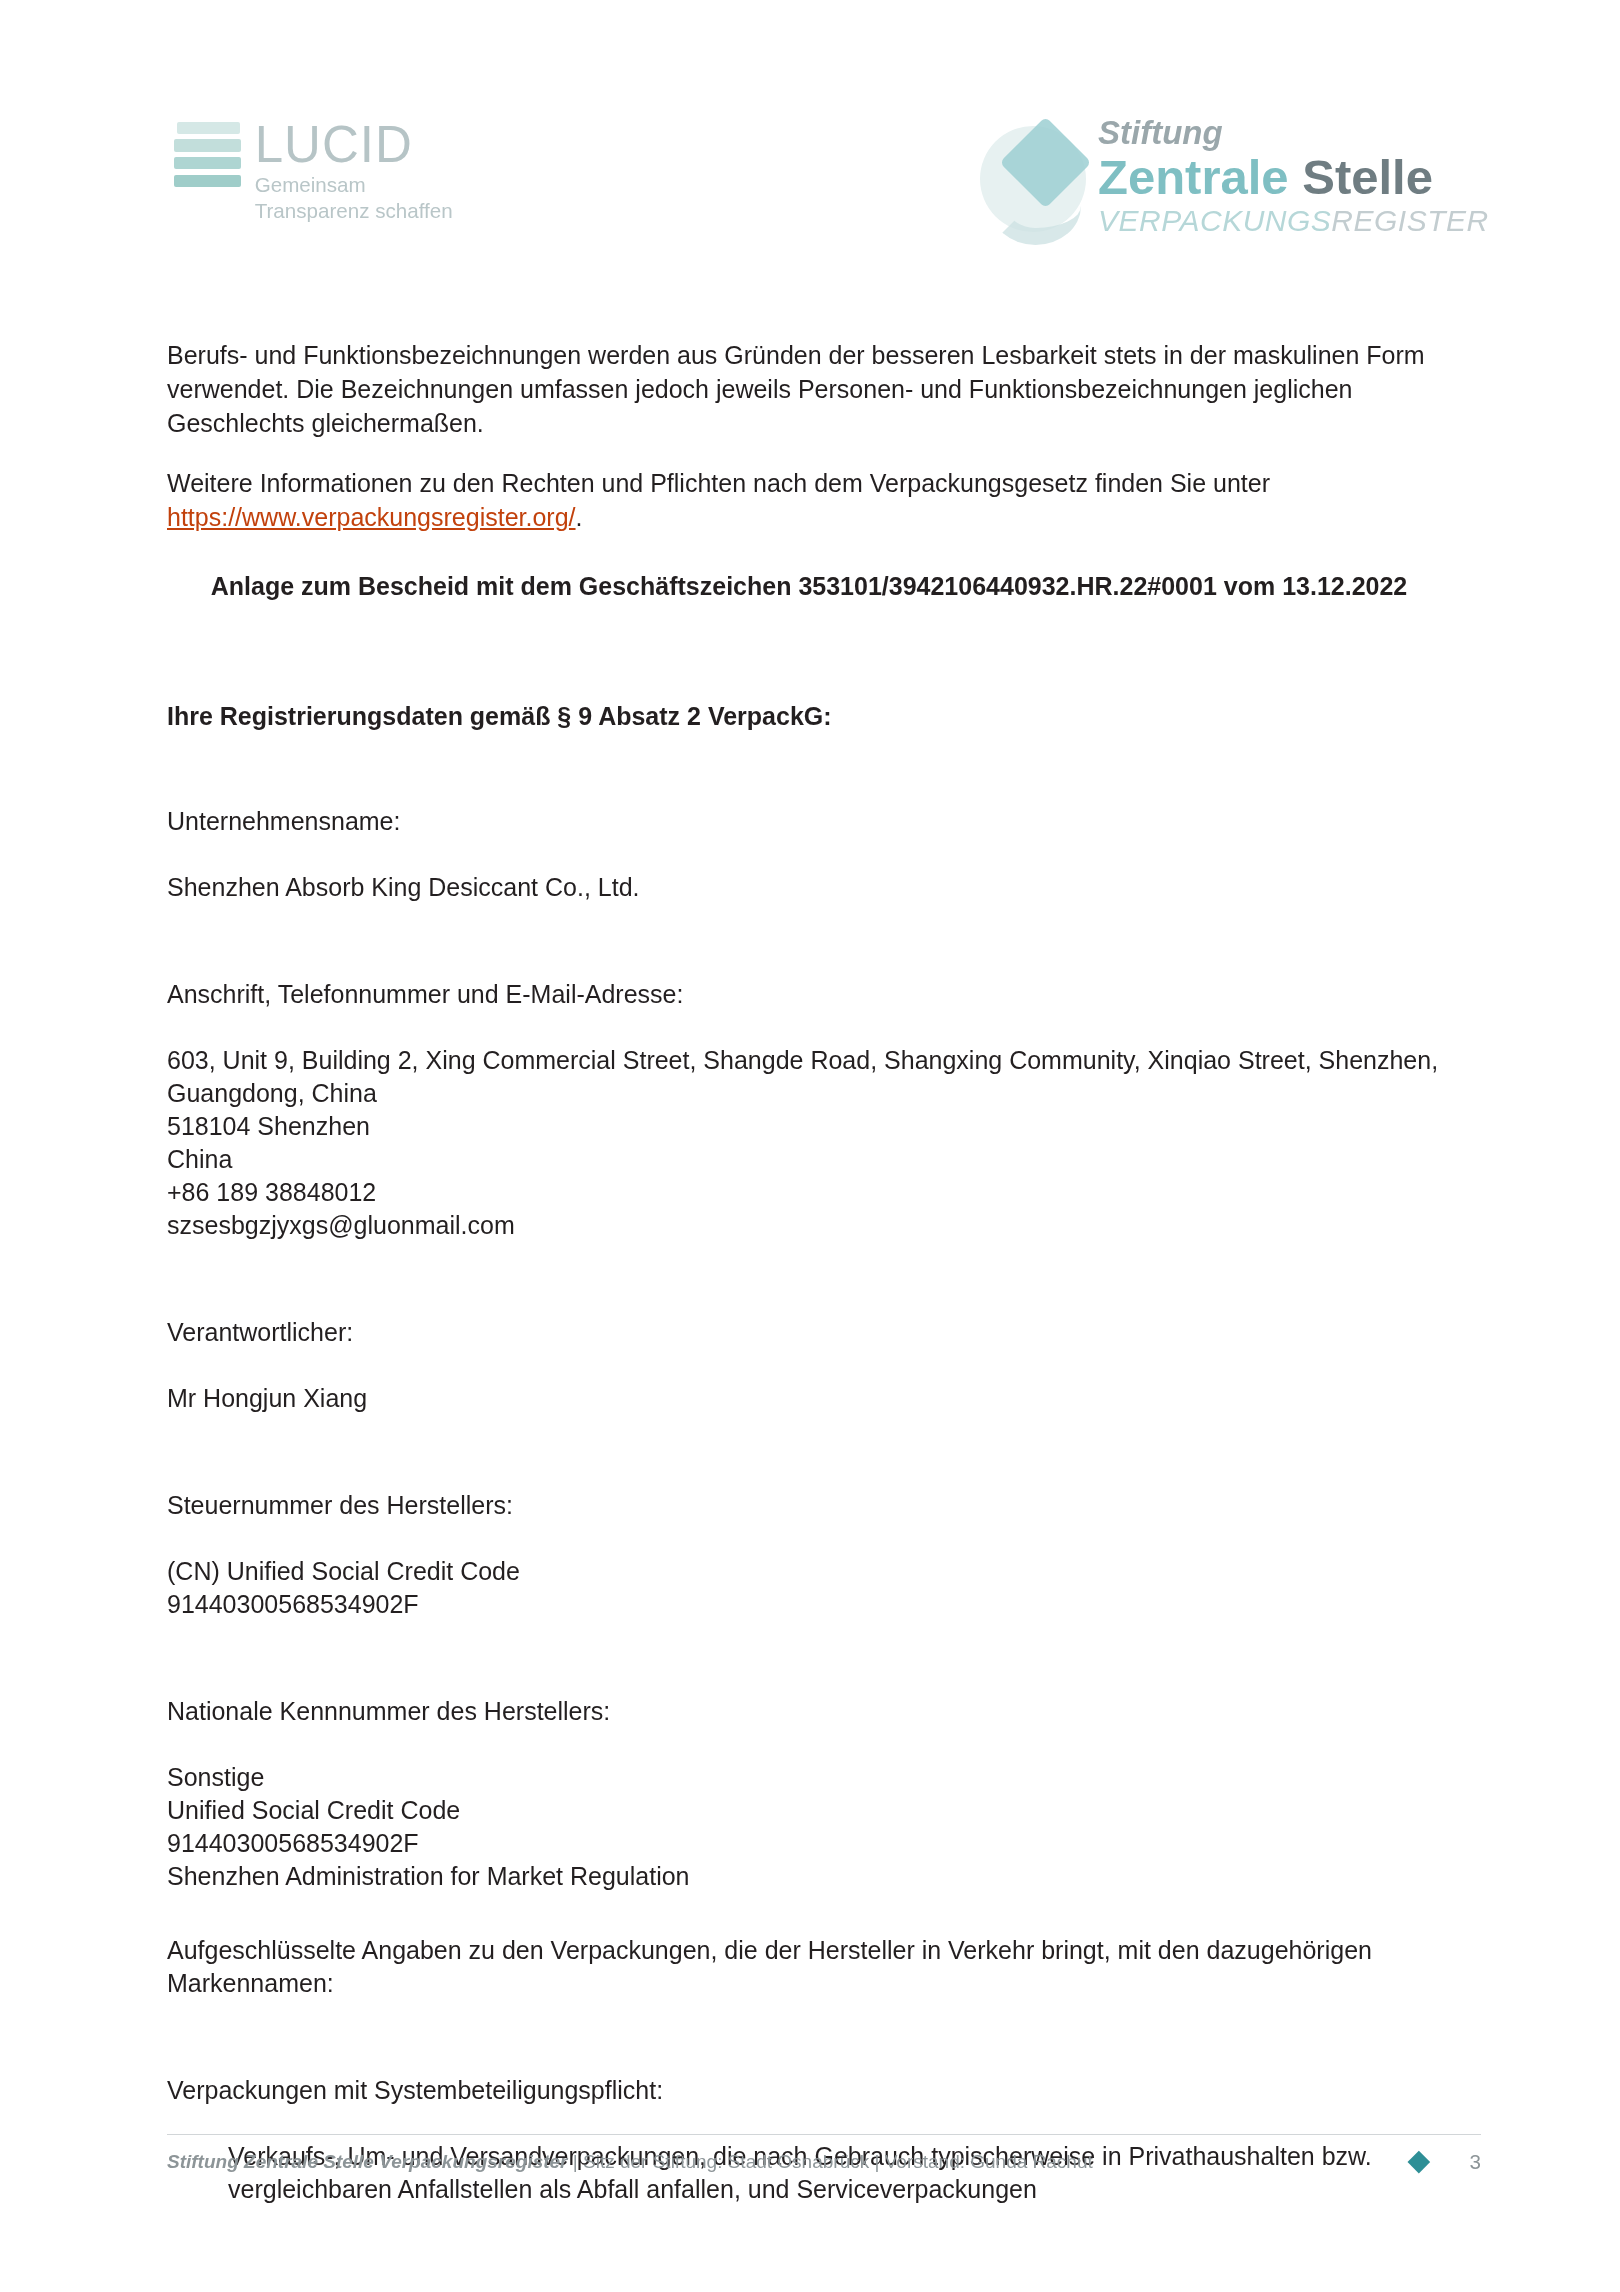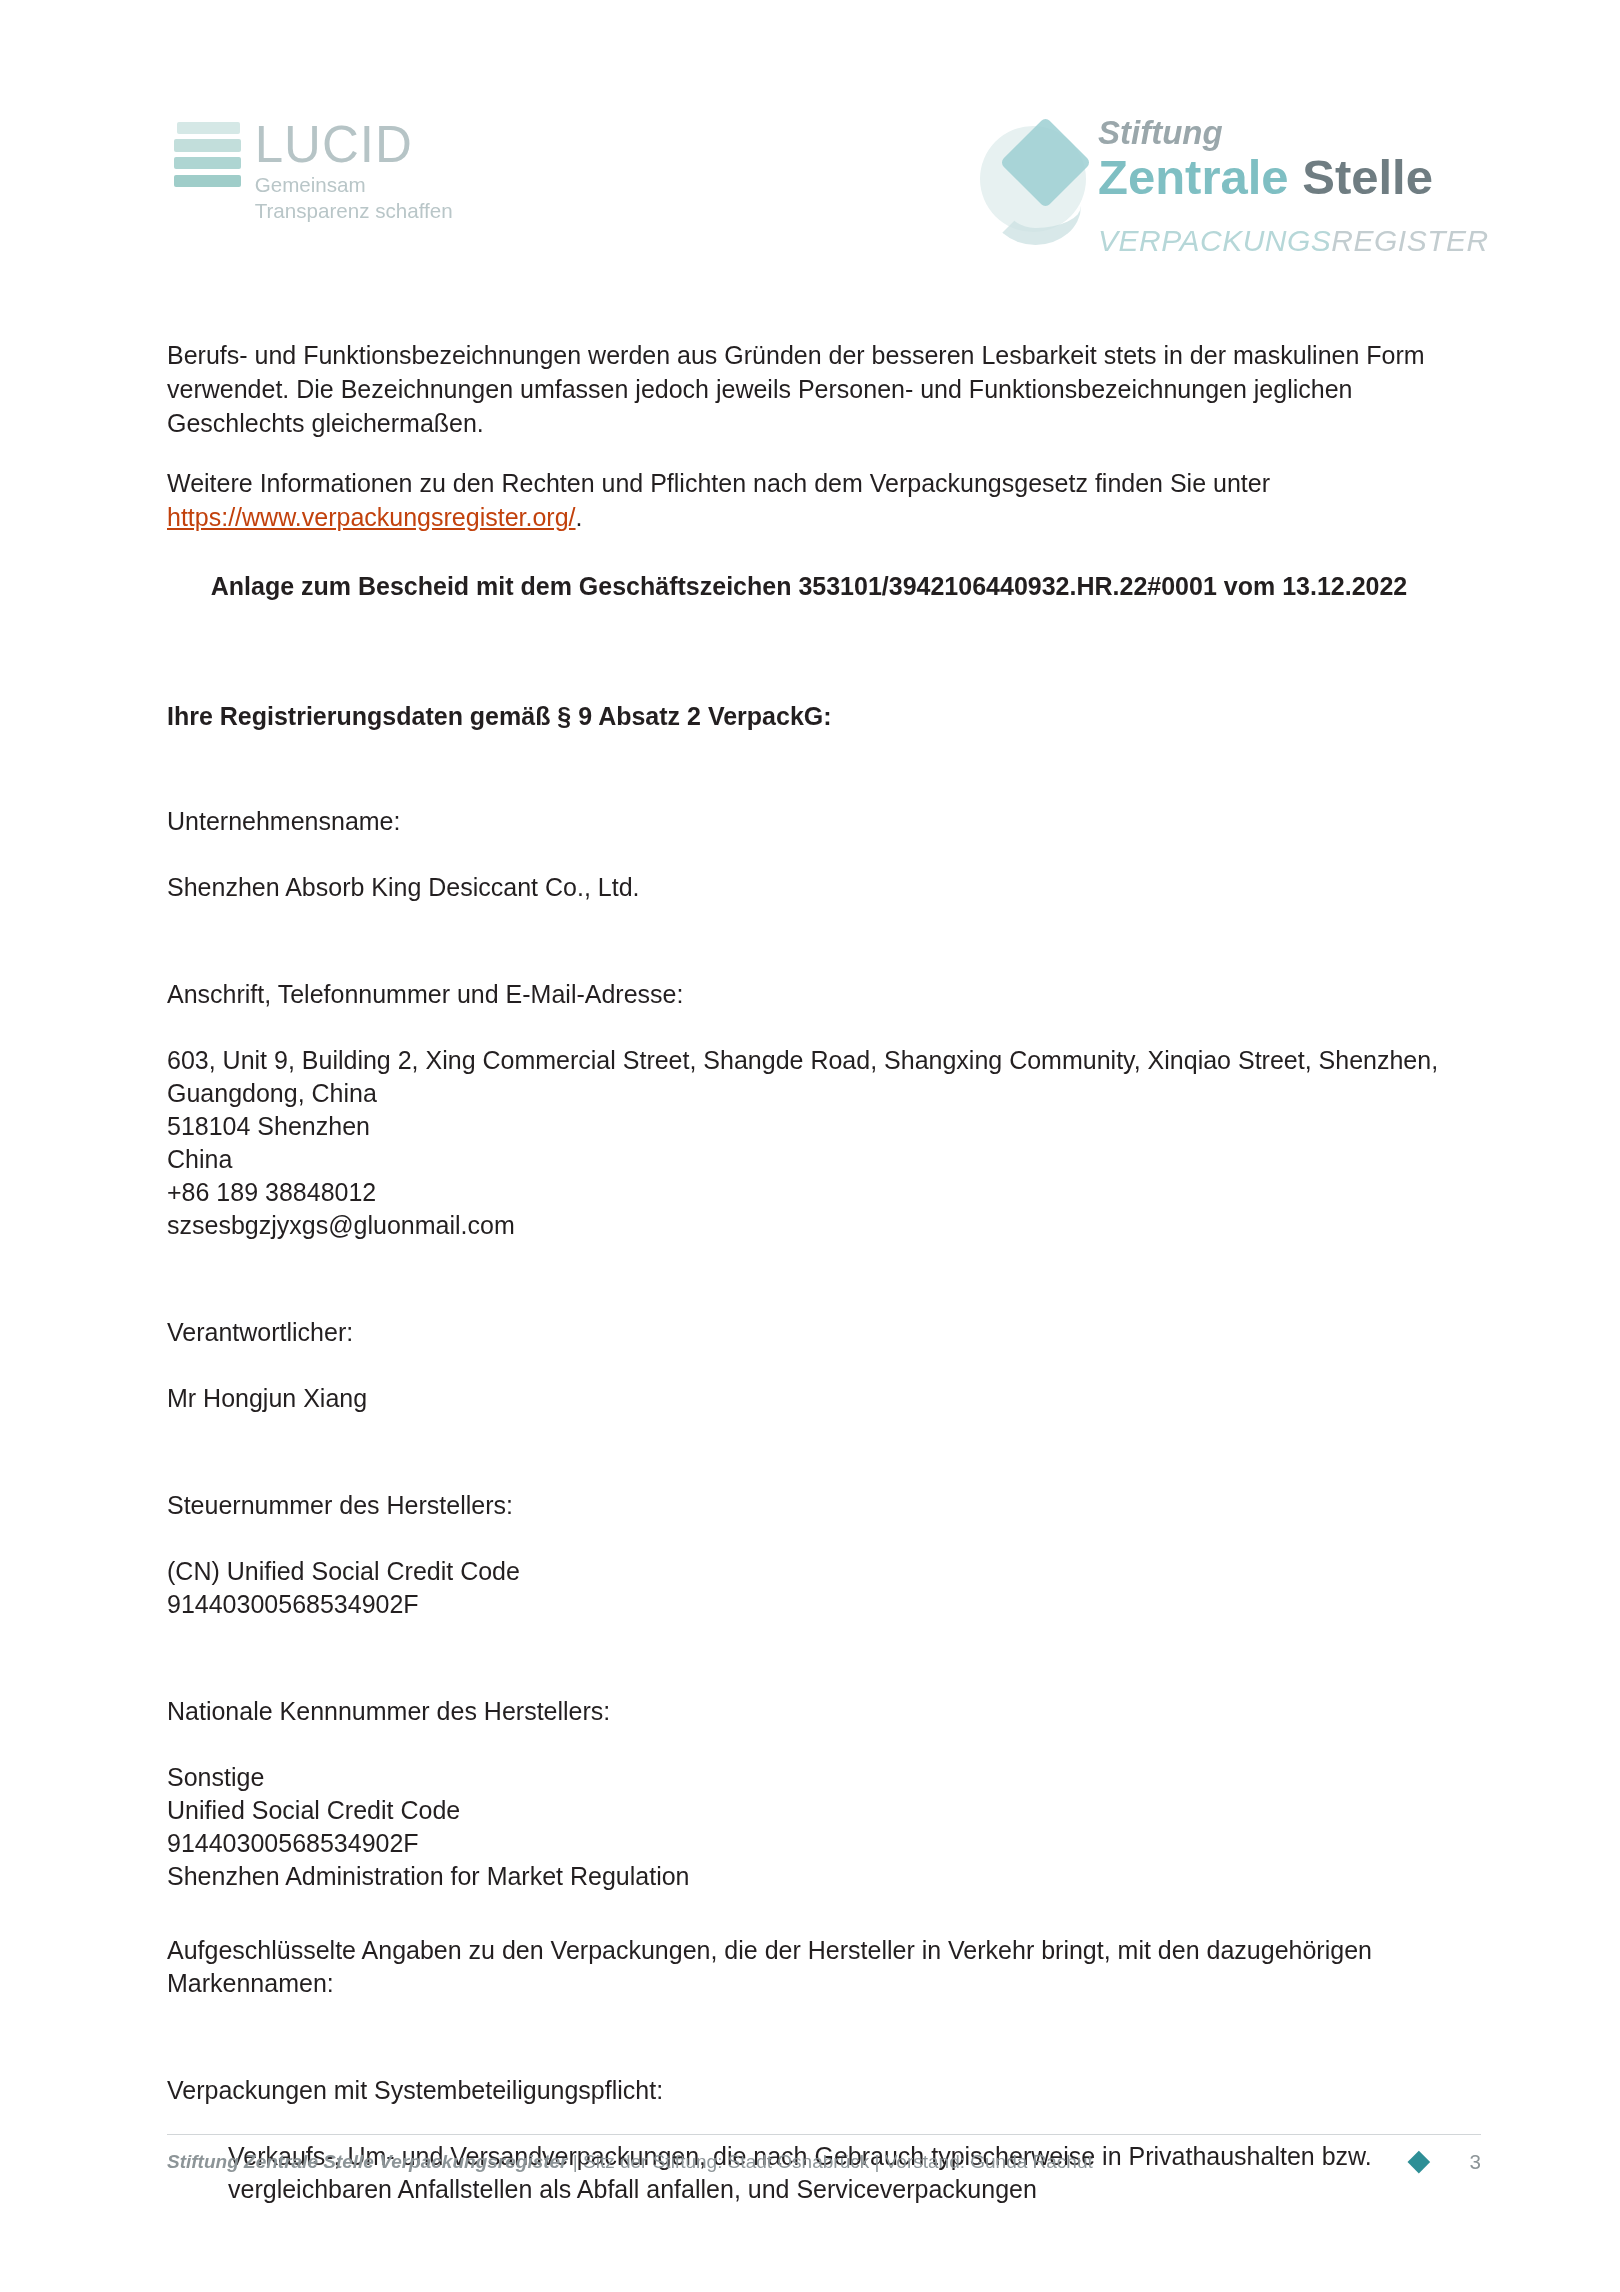--- a/index.html
+++ b/index.html
@@ -123,21 +123,20 @@
     line-height: 53px;
     color: #7fbfc3;
   }
   .zsvr-zentrale .dark { color: #6f7d82; }
   .zsvr-vpr {
     font-size: 30px;
     font-style: italic;
     color: #b6d7d8;
     letter-spacing: 0.5px;
     line-height: 33px;
-    margin-top: 20px;
   }
   .zsvr-vpr .grey { color: #c3cdd0; }
 
   
   .content {
     position: absolute;
     left: 167px;
     top: 338px;
     width: 1284px;
   }

